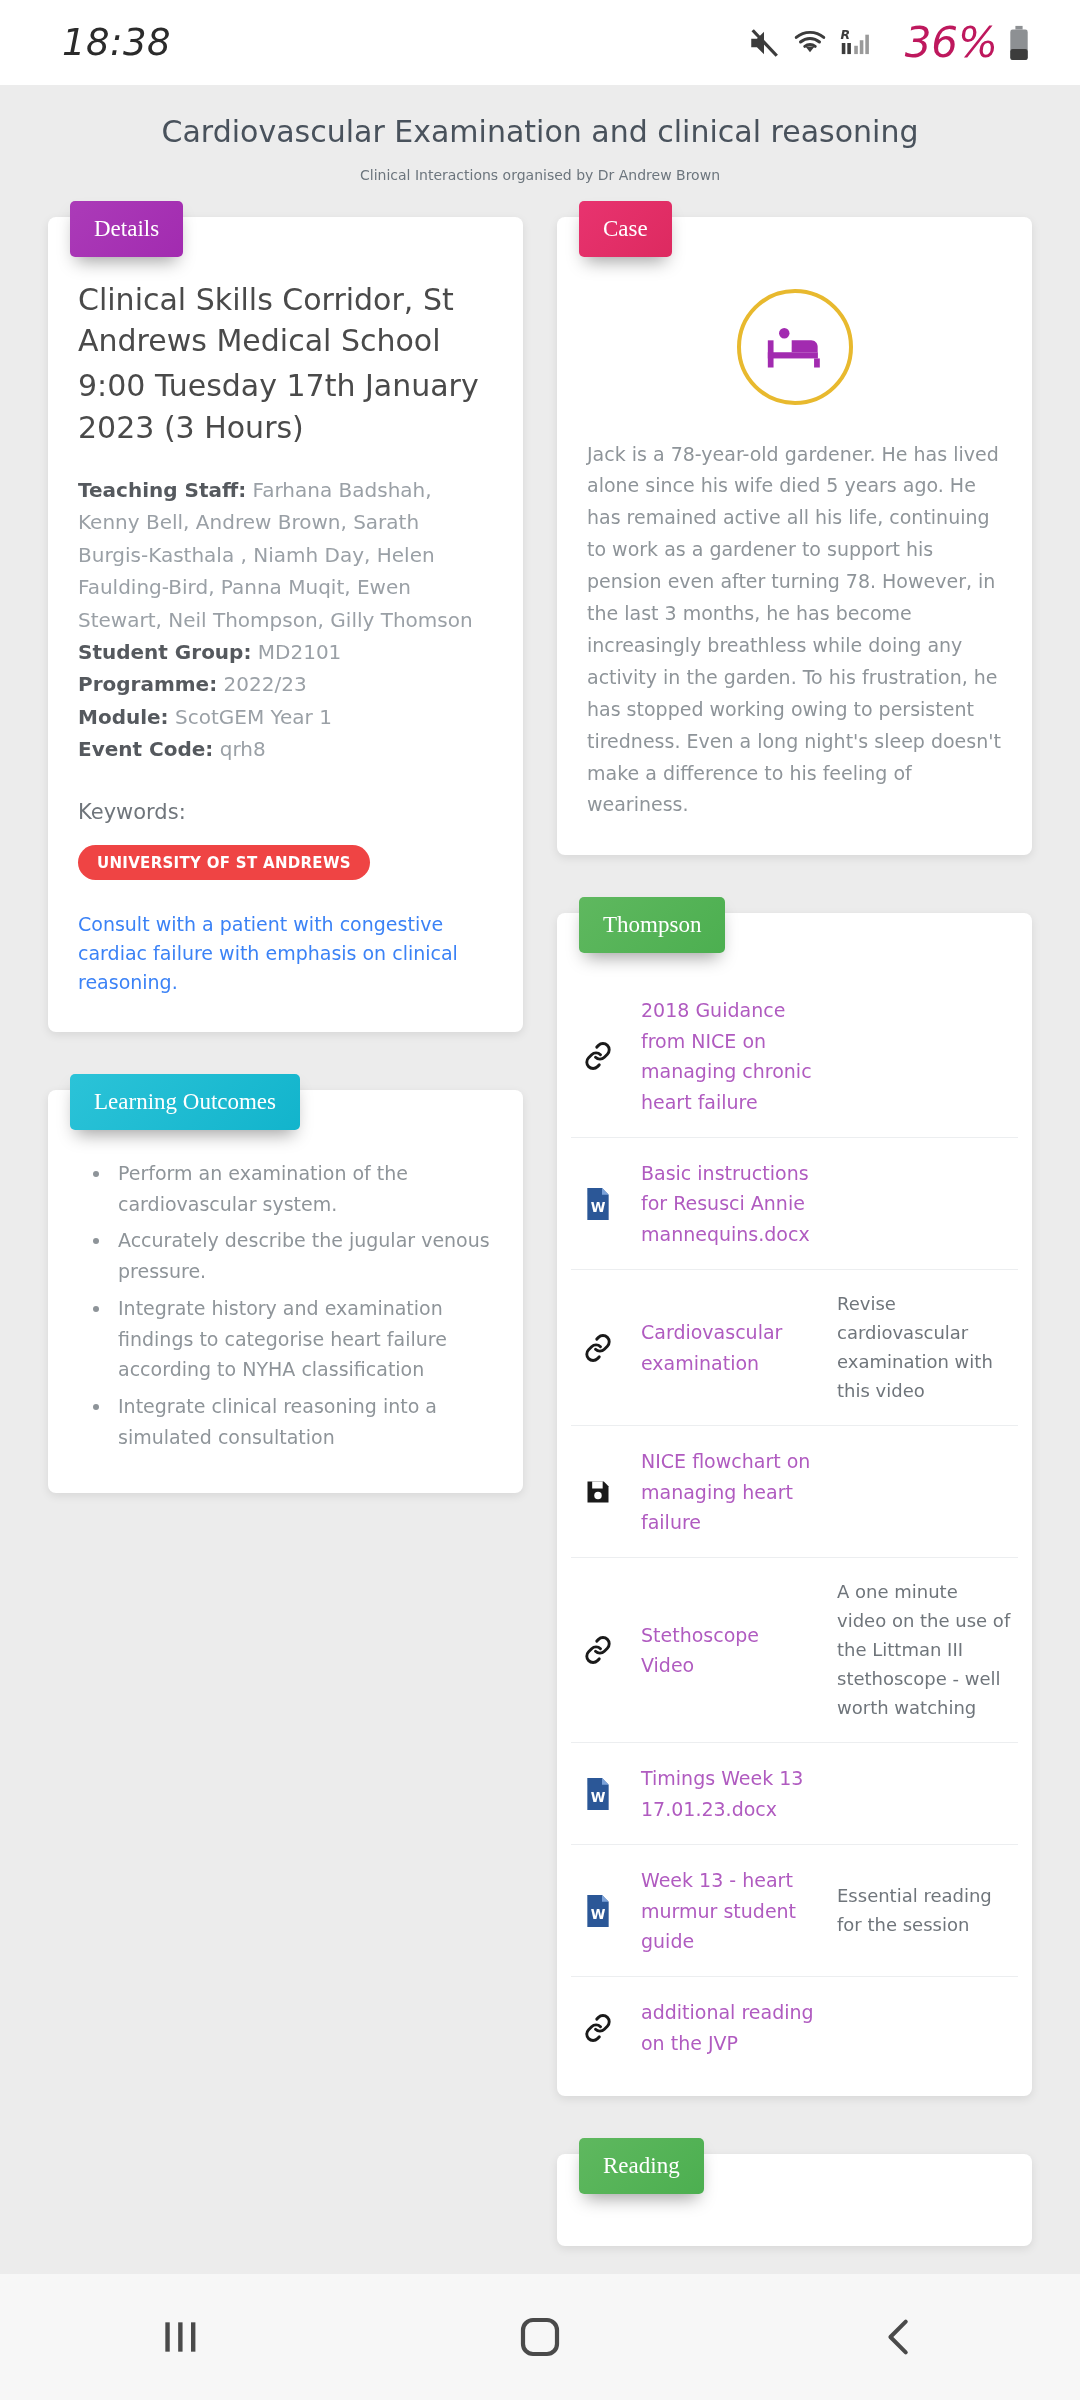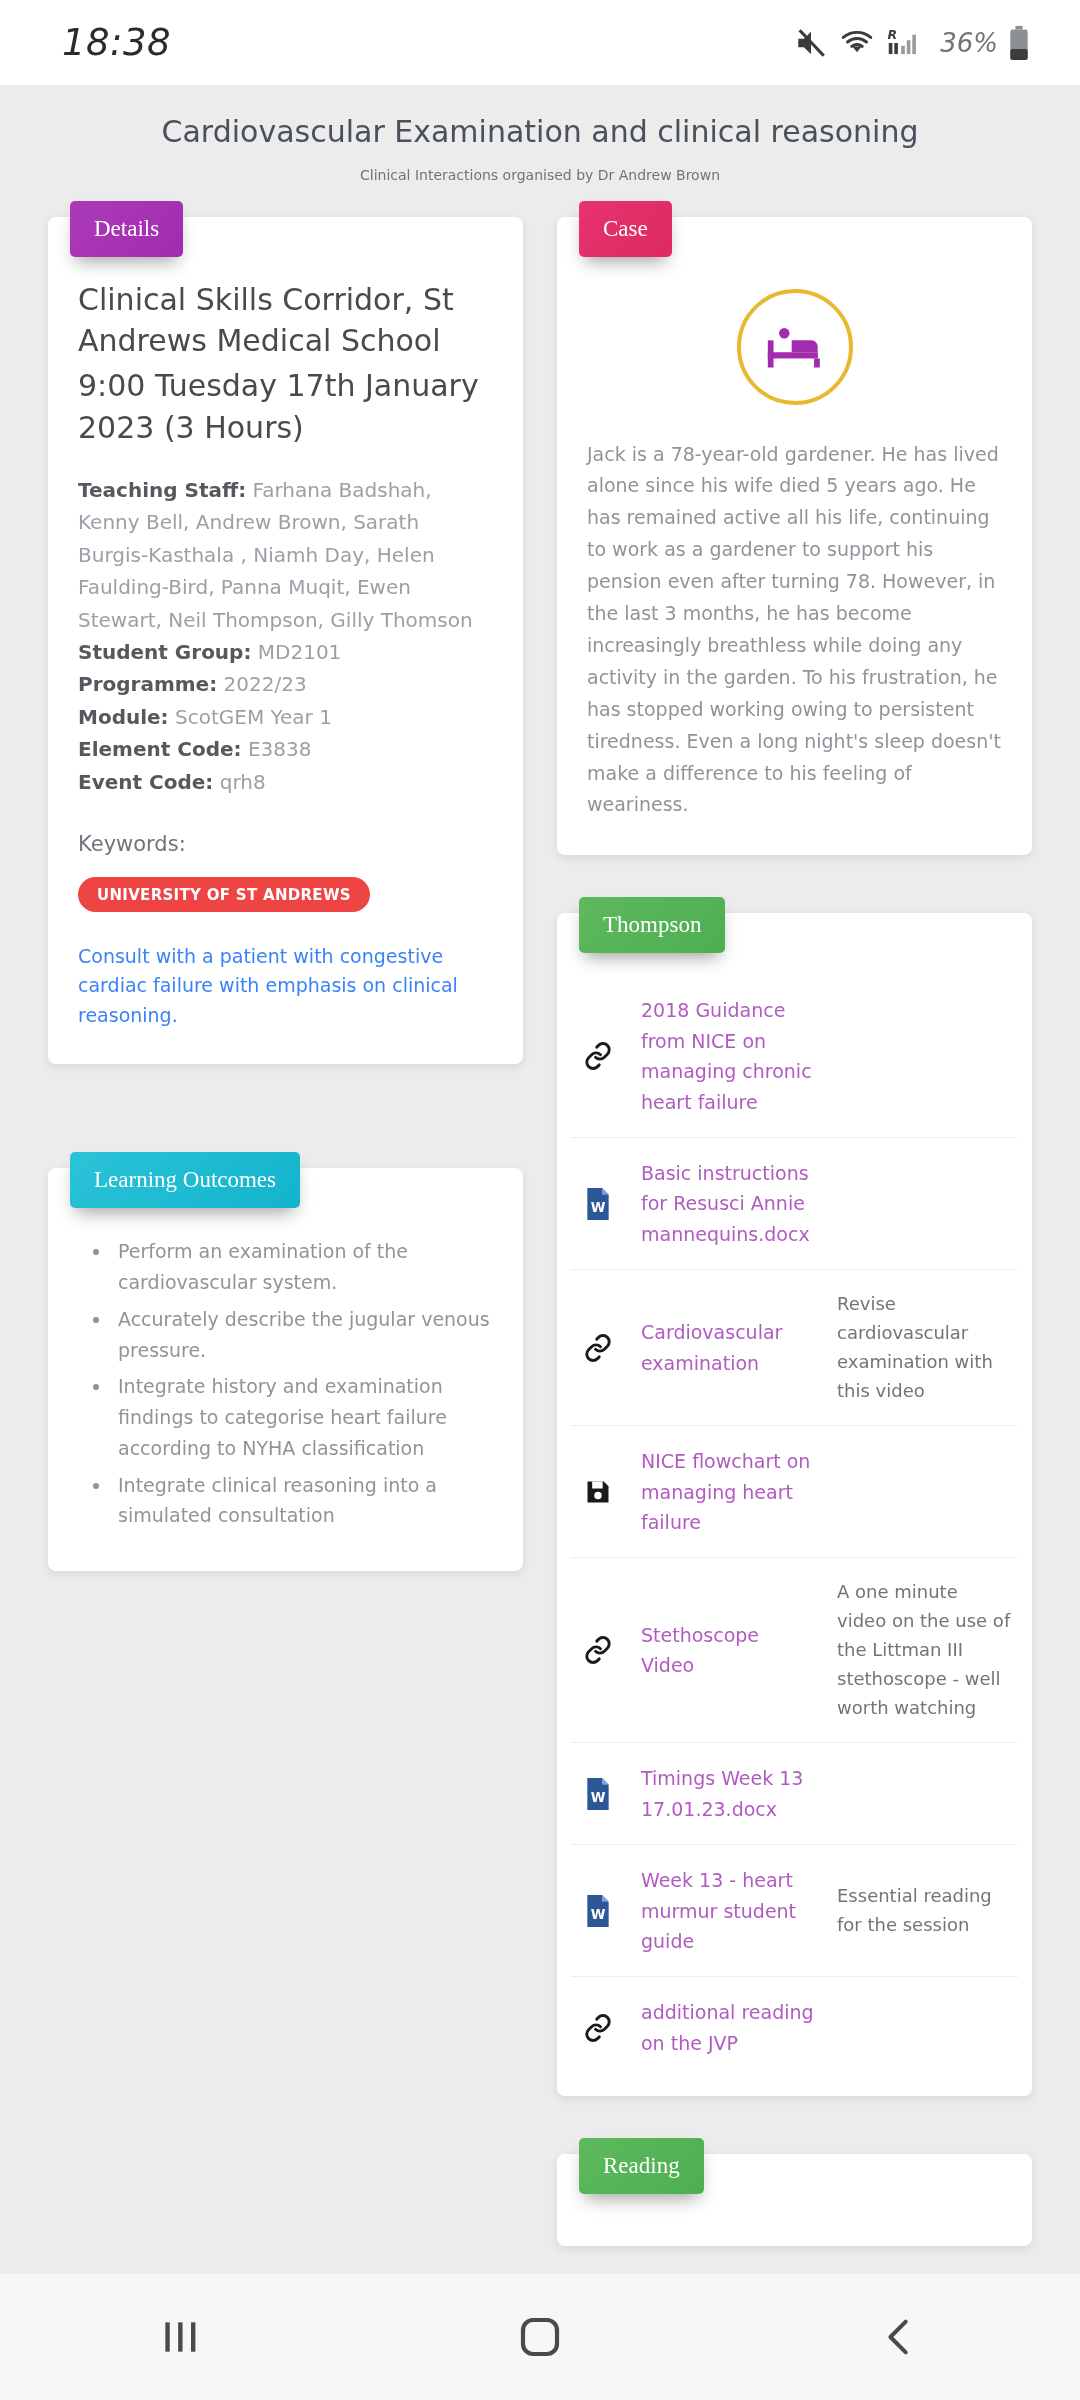--- a/index.html
+++ b/index.html
@@ -26,23 +26,23 @@
     color: #2b2b2b;
     letter-spacing: .5px;
   }
   .status-right {
     display: flex;
     align-items: center;
     gap: 10px;
   }
   .status-right svg { display: block; }
   .battery-pct {
-    font-size: 26px;
-    color: #737373;
-    margin-left: 8px;
+    font-size: 42px;
+    color: #be185d;
+    margin-left: 20px;
   }
 
   
   .page-head {
     padding: 28px 20px 18px;
     text-align: center;
   }
   .page-title {
     font-size: 30px;
     color: #49525c;
@@ -78,21 +78,21 @@
     padding: 16px 24px 17px;
     border-radius: 5px;
     color: #fff;
     font-size: 23px;
     line-height: 1;
     box-shadow: 0 10px 18px -6px rgba(0,0,0,.38);
     z-index: 3;
     font-family: Liberation Serif, serif;
   }
   .tab-details   { background: linear-gradient(135deg,#ab3bb8,#a22bb0); }
-  .tab-outcomes  { background: linear-gradient(135deg,#2bc3d8,#12b4cc); margin-top: 46px; }
+  .tab-outcomes  { background: linear-gradient(135deg,#2bc3d8,#12b4cc); }
   .tab-case      { background: linear-gradient(135deg,#e8336f,#dd2a60); }
   .tab-resources { background: linear-gradient(135deg,#5fb85f,#4caf50); }
   .tab-reading   { background: linear-gradient(135deg,#5fb85f,#4caf50); }
 
   .card {
     background: #fff;
     border-radius: 8px;
     margin-top: -40px;
     padding: 62px 30px 34px;
     box-shadow: 0 3px 10px rgba(0,0,0,.09);
@@ -280,21 +280,20 @@
         <div class="tab tab-details">Details</div>
         <div class="card">
           <div class="detail-head">Clinical Skills Corridor, St Andrews Medical School</div>
           <div class="detail-head" style="margin-top:-22px">9:00 Tuesday 17th January 2023 (3 Hours)</div>
 
           <div class="meta-block">
             <span class="meta-line"><b>Teaching Staff:</b> <span>Farhana Badshah, Kenny Bell, Andrew Brown, Sarath Burgis-Kasthala , Niamh Day, Helen Faulding-Bird, Panna Muqit, Ewen Stewart, Neil Thompson, Gilly Thomson</span></span>
             <span class="meta-line"><b>Student Group:</b> <span>MD2101</span></span>
             <span class="meta-line"><b>Programme:</b> <span>2022/23</span></span>
             <span class="meta-line"><b>Module:</b> <span>ScotGEM Year 1</span></span>
-            <span class="meta-line"><b>Element Code:</b> <span>E3838</span></span>
             <span class="meta-line"><b>Event Code:</b> <span>qrh8</span></span>
           </div>
 
           <div class="kw-label">Keywords:</div>
           <div class="kw-badge">UNIVERSITY OF ST ANDREWS</div>
           <div class="desc">Consult with a patient with congestive cardiac failure with emphasis on clinical reasoning.</div>
         </div>
       </div>
 
       <div class="card-wrap">

